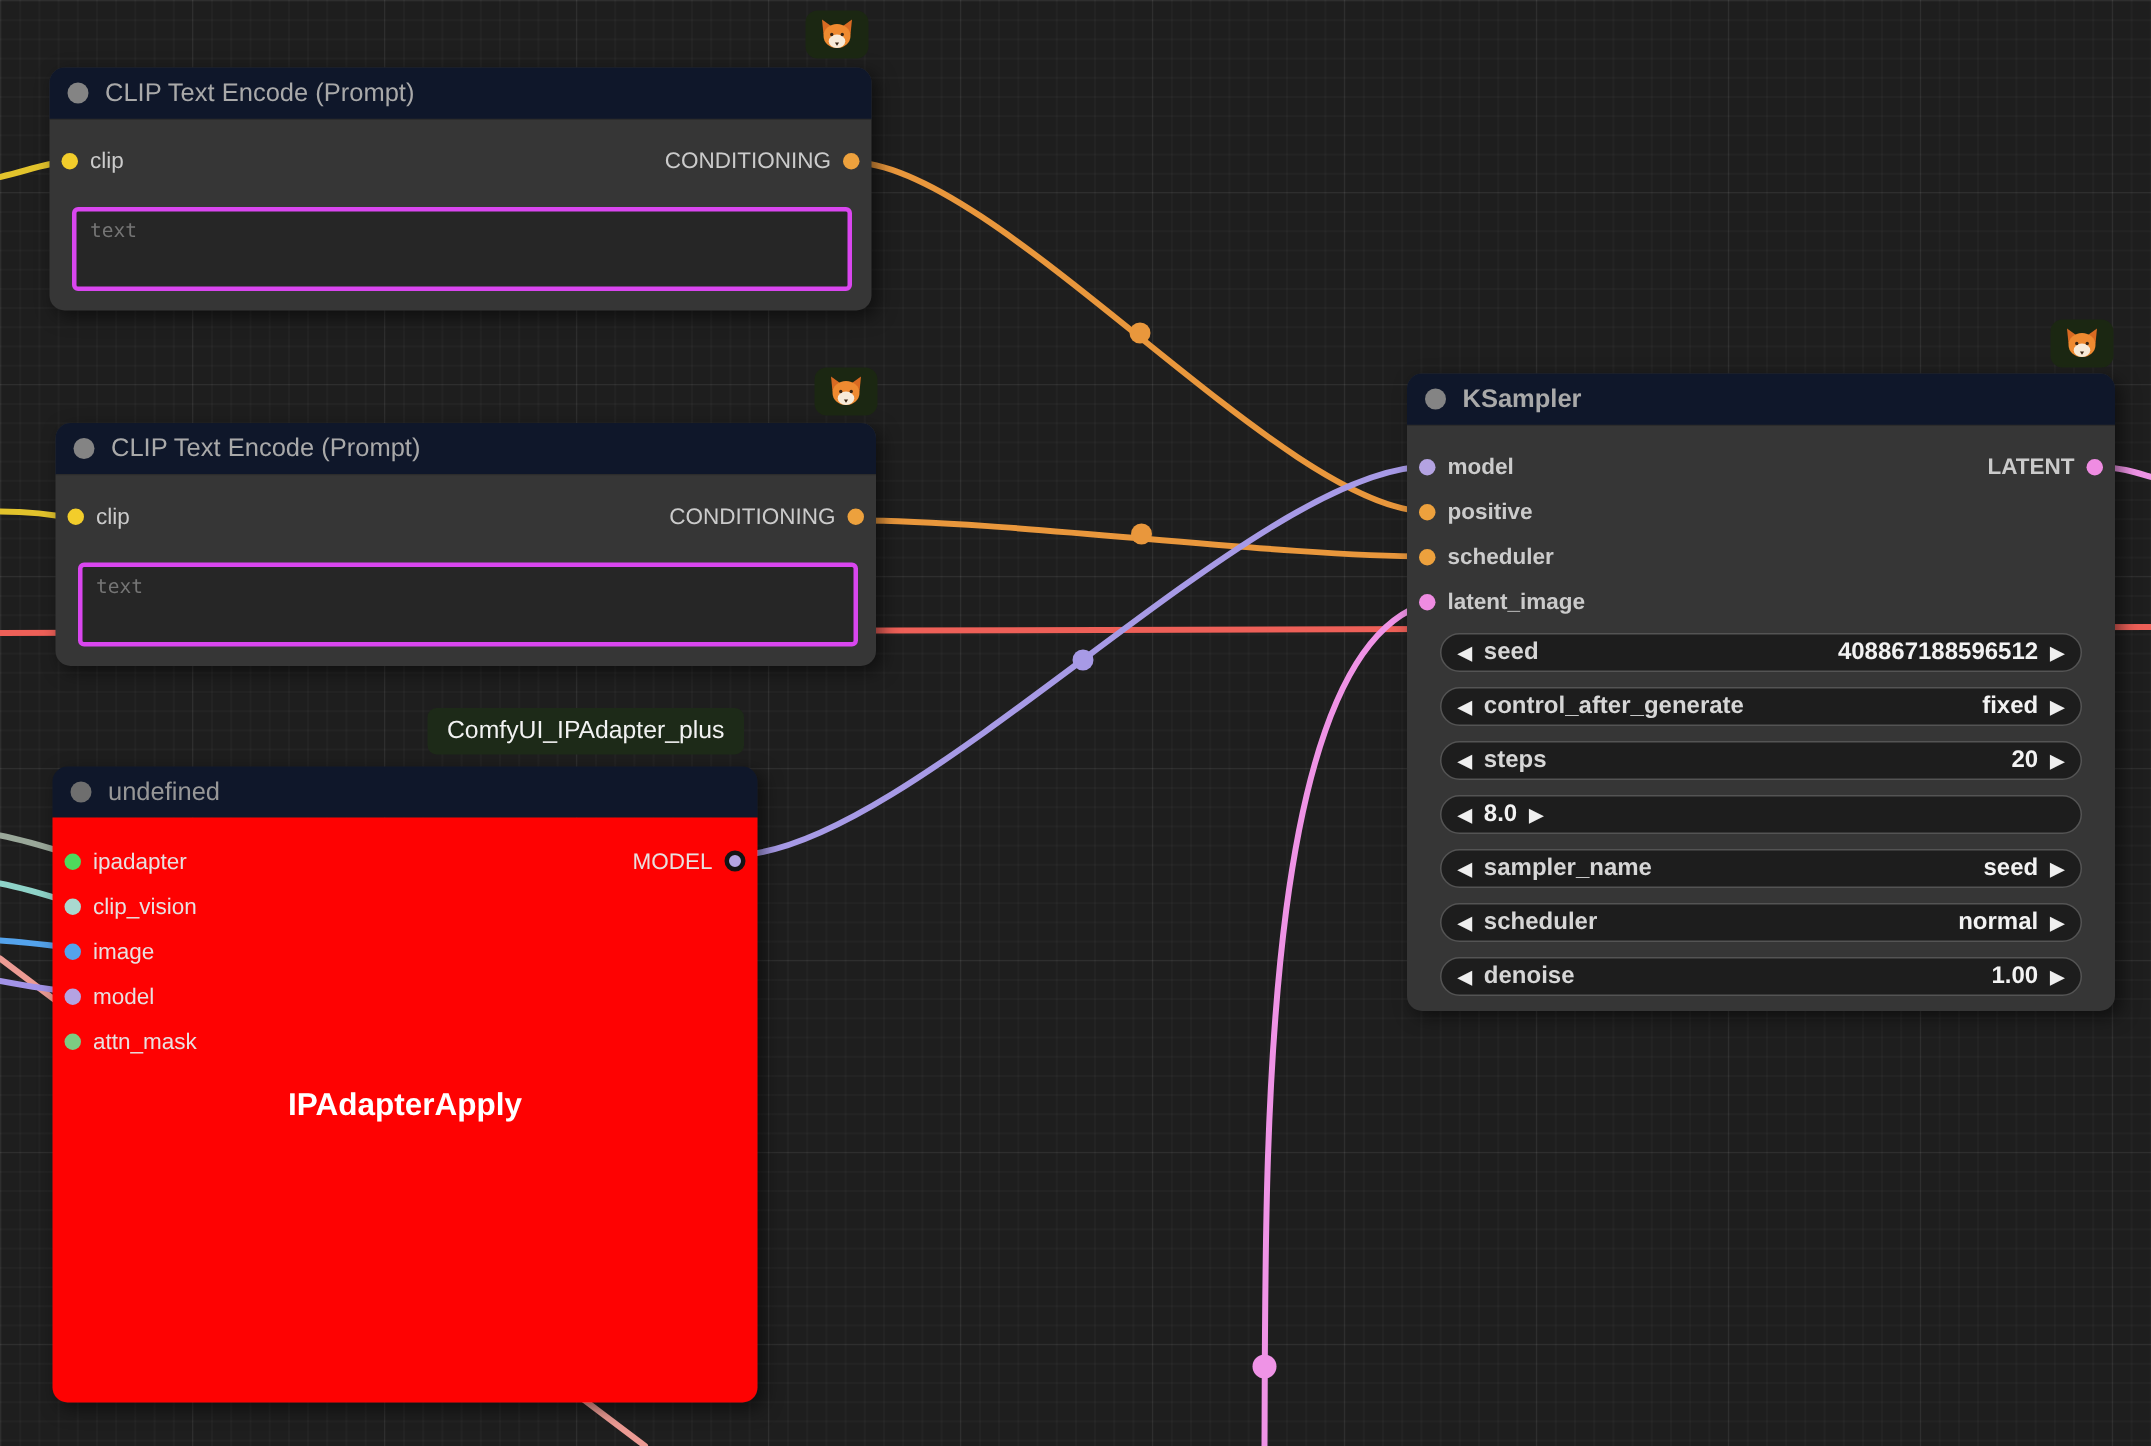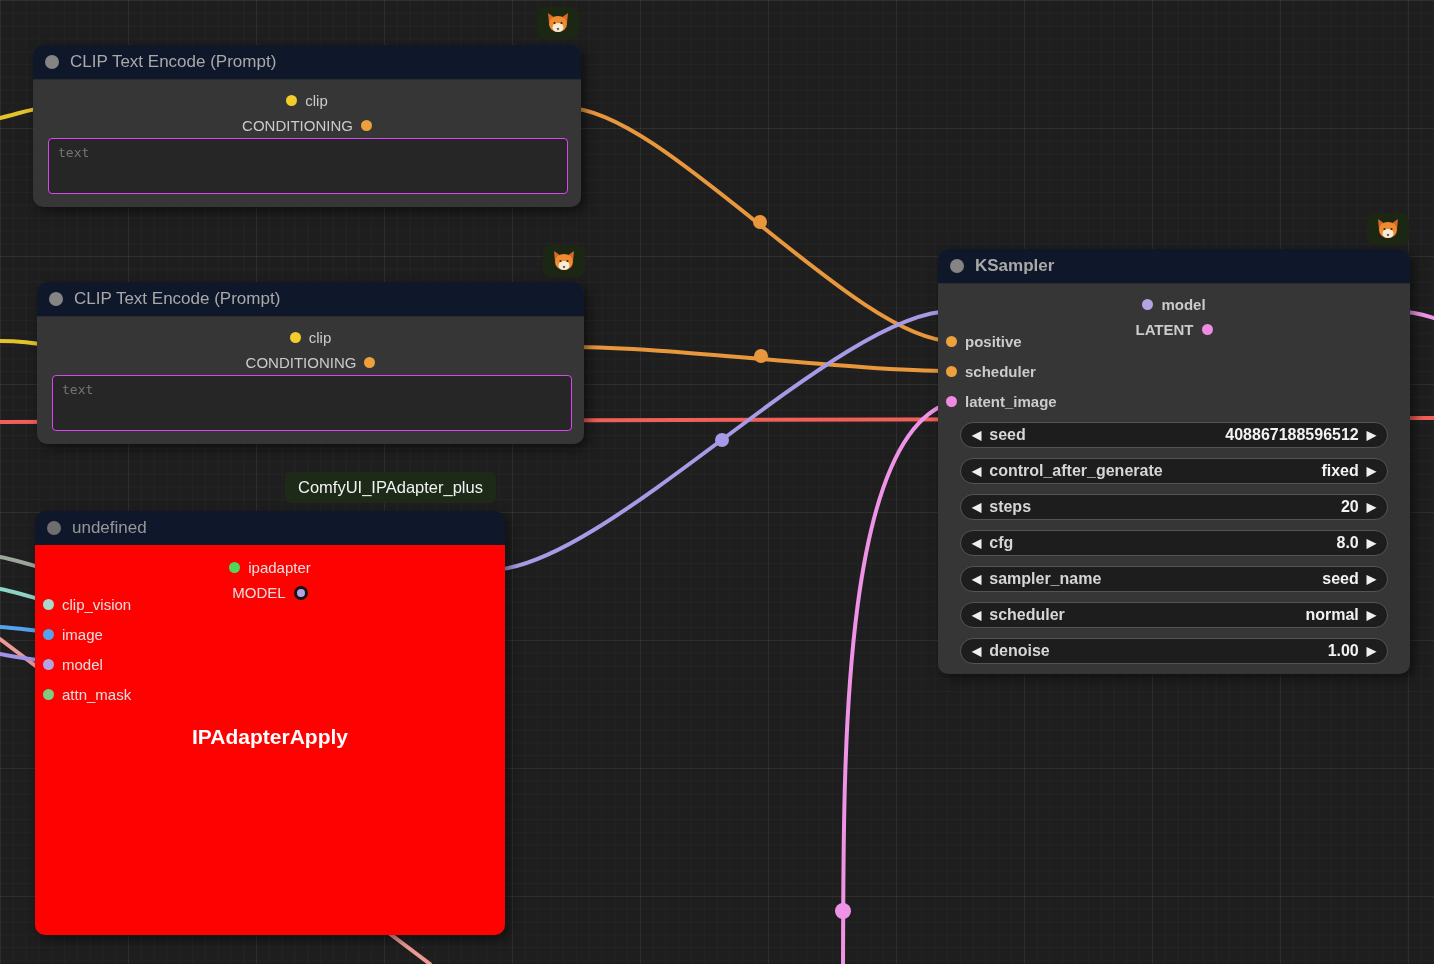--- a/index.html
+++ b/index.html
@@ -22,36 +22,36 @@
     box-shadow:4px 4px 12px rgba(0,0,0,0.5);
   }
   .titlebar{
     height:34px;background:#0f172a;border-radius:10px 10px 0 0;
     display:flex;align-items:center;padding:0 12px;gap:11px;
     border-bottom:1px solid #2c2c2c;
   }
   .collapse-dot{width:14px;height:14px;border-radius:50%;background:#848484;flex:0 0 auto;}
   .title-text{color:#a9a9a9;font-size:17px;white-space:nowrap;}
   .io-row{display:flex;align-items:center;height:30px;padding:0 8px;gap:8px;color:#cbcbcb;font-size:15px;}
-  .io-row.split{justify-content:space-between;flex-direction:column;}
+  .io-row.split{justify-content:space-between;}
   .pgroup{display:flex;align-items:center;gap:8px;}
   .dot{width:11px;height:11px;border-radius:50%;flex:0 0 auto;}
   .c-yellow{background:#f2cd2b;}
   .c-orange{background:#eda13d;}
   .c-lavender{background:#b4a3e2;}
   .c-pink{background:#ef8ce2;}
   .c-green{background:#4ed95c;}
   .c-teal{background:#a9d8cf;}
   .c-blue{background:#54a3ec;}
   .c-green2{background:#7ccc82;}
   .c-model-out{background:#b4a3e2;border:3px solid #141414;width:8px;height:8px;}
   .clip-row{margin-top:12px;}
   .prompt-box{
     display:block;box-sizing:border-box;margin:16px 15px 0;width:520px;height:56px;
-    background:#262626;border:1px solid #d946ef;border-radius:4px;resize:none;
+    background:#262626;border:3px solid #d946ef;border-radius:4px;resize:none;
     font-family:"DejaVu Sans Mono", monospace;font-size:13px;color:#bef264;padding:6px 9px;outline:none;
   }
   .prompt-box::placeholder{color:#757575;}
   .widgets{margin-top:6px;}
   .widget-pill{
     height:26px;margin:0 22px 10px;border-radius:13px;
     background:#1d1d1d;border:1px solid #545454;
     display:flex;align-items:center;padding:0 11px;gap:8px;
     color:#d6d6d6;font-size:16px;box-sizing:border-box;
   }
@@ -186,21 +186,20 @@
       <span class="arrow">▶</span>
     </div>
     <div class="widget-pill">
       <span class="arrow">◀</span>
       <span class="wlabel">steps</span>
       <span class="wvalue">20</span>
       <span class="arrow">▶</span>
     </div>
     <div class="widget-pill">
       <span class="arrow">◀</span>
-      <span class="wlabel">cfg</span>
       <span class="wvalue">8.0</span>
       <span class="arrow">▶</span>
     </div>
     <div class="widget-pill">
       <span class="arrow">◀</span>
       <span class="wlabel">sampler_name</span>
       <span class="wvalue">seed</span>
       <span class="arrow">▶</span>
     </div>
     <div class="widget-pill">

